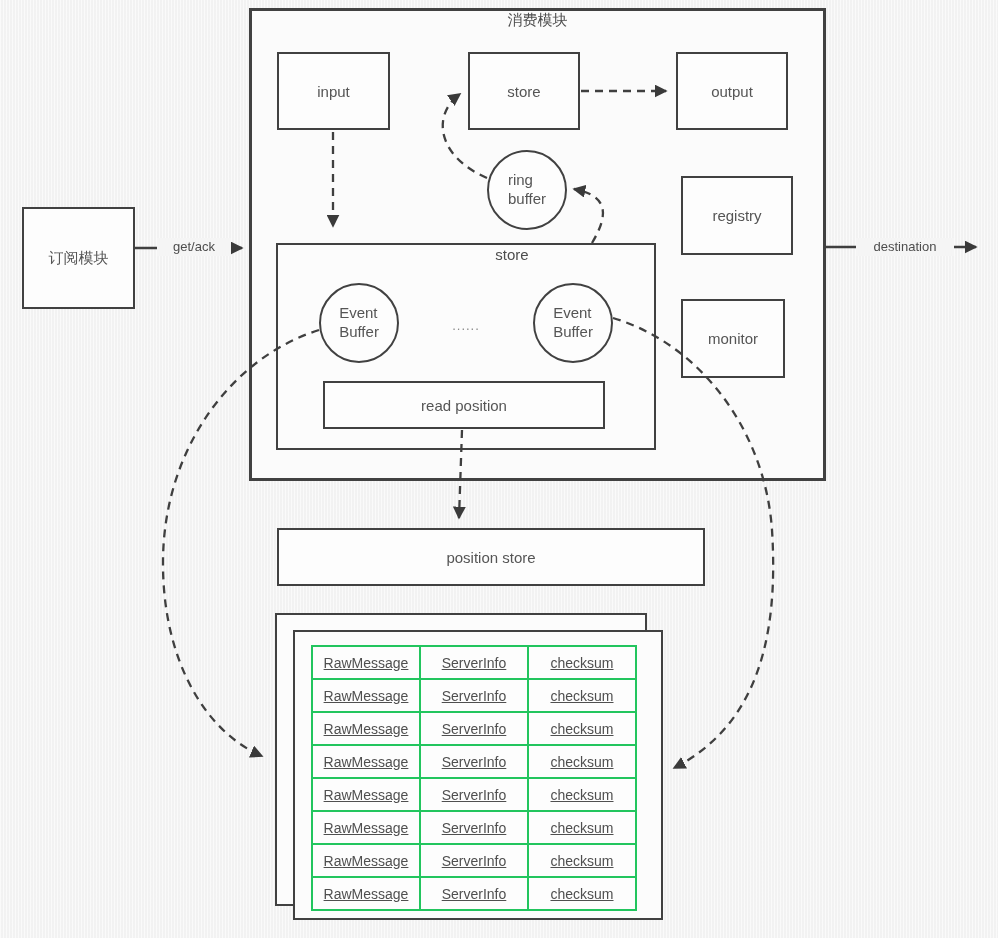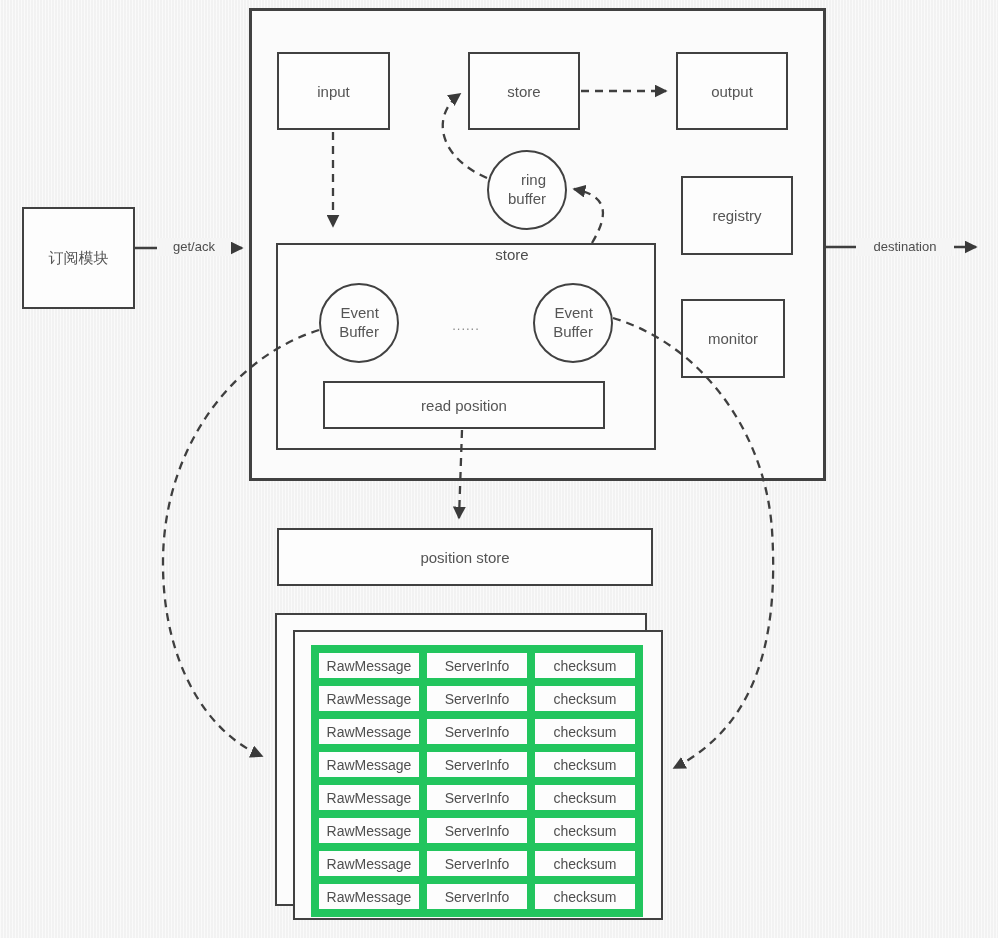--- a/index.html
+++ b/index.html
@@ -7,50 +7,51 @@
   #stage{
     position:relative;width:998px;height:938px;overflow:hidden;
     background:#f5f5f5;
     background-image:repeating-linear-gradient(90deg,rgba(255,255,255,.55) 0 1px,rgba(0,0,0,0.012) 1px 3px);
     color:#4d4d4d;
   }
   .box{
     position:absolute;box-sizing:border-box;
     background:#fdfdfd;border:2px solid #414141;
     display:flex;align-items:center;justify-content:center;
-    font-size:15px;color:#555;text-align:right;
+    font-size:15px;color:#555;text-align:left;
   }
   .frame{background:#fbfbfb;border-width:3px;}
   .circle{border-radius:50%;white-space:pre-line;line-height:1.25;}
   .floating-label{
     position:absolute;font-size:13px;color:#4d4d4d;text-align:center;
     background:#f5f5f5;padding:0 2px;z-index:4;line-height:18px;
   }
   .frame-title{
     position:absolute;font-size:15px;color:#4d4d4d;text-align:center;z-index:2;
   }
   .sheet{position:absolute;box-sizing:border-box;background:#fcfcfc;border:2px solid #414141;}
   table.msg{
     position:absolute;border-collapse:collapse;table-layout:fixed;
     background:#fdfdfd;z-index:2;
   }
   table.msg td{
-    box-sizing:border-box;border:8px solid #22c55e;width:108px;height:33px;
-    text-align:center;font-size:14px;color:#4f4f4f;padding:0;
+    box-sizing:border-box;border:2px solid #22c55e;width:108px;height:33px;
+    text-align:center;font-size:14px;color:#4f4f4f;padding:0;text-decoration:underline;
   }
   #arrow-layer{position:absolute;left:0;top:0;z-index:3;pointer-events:none;}
   .inner{z-index:2;}
   .ellipsis{position:absolute;font-size:13px;color:#8a8a8a;letter-spacing:1px;z-index:2;}
 </style>
 </head>
 <body>
 
 <div id="stage">
 
   <div class="box frame" style="left:249px;top:8px;width:577px;height:473px;"></div>
+  <div class="frame-title" style="left:249px;top:11px;width:577px;">消费模块</div>
 
   <div class="box inner" style="left:277px;top:52px;width:113px;height:78px;">input</div>
   <div class="box inner" style="left:468px;top:52px;width:112px;height:78px;">store</div>
   <div class="box inner circle" style="left:487px;top:150px;width:80px;height:80px;">ring
 buffer</div>
 
   <div class="box inner" style="left:676px;top:52px;width:112px;height:78px;">output</div>
 
   <div class="box inner" style="left:681px;top:176px;width:112px;height:79px;">registry</div>
   <div class="box inner" style="left:681px;top:299px;width:104px;height:79px;">monitor</div>
@@ -61,21 +62,21 @@
   <div class="box inner circle" style="left:319px;top:283px;width:80px;height:80px;">Event
 Buffer</div>
   <div class="ellipsis" style="left:436px;top:318px;width:60px;text-align:center;">......</div>
   <div class="box inner circle" style="left:533px;top:283px;width:80px;height:80px;">Event
 Buffer</div>
 
   <div class="box inner" style="left:323px;top:381px;width:282px;height:48px;">read position</div>
 
   <div class="box" style="left:22px;top:207px;width:113px;height:102px;">订阅模块</div>
 
-  <div class="box" style="left:277px;top:528px;width:376px;height:58px;">position store</div>
+  <div class="box" style="left:277px;top:528px;width:428px;height:58px;">position store</div>
 
   <div class="sheet" style="left:275px;top:613px;width:372px;height:293px;"></div>
   <div class="sheet" style="left:293px;top:630px;width:370px;height:290px;"></div>
   <table class="msg" style="left:311px;top:645px;width:324px;">
     <tbody>
         <tr>
         <td>RawMessage</td>
         <td>ServerInfo</td>
         <td>checksum</td>
       </tr>

